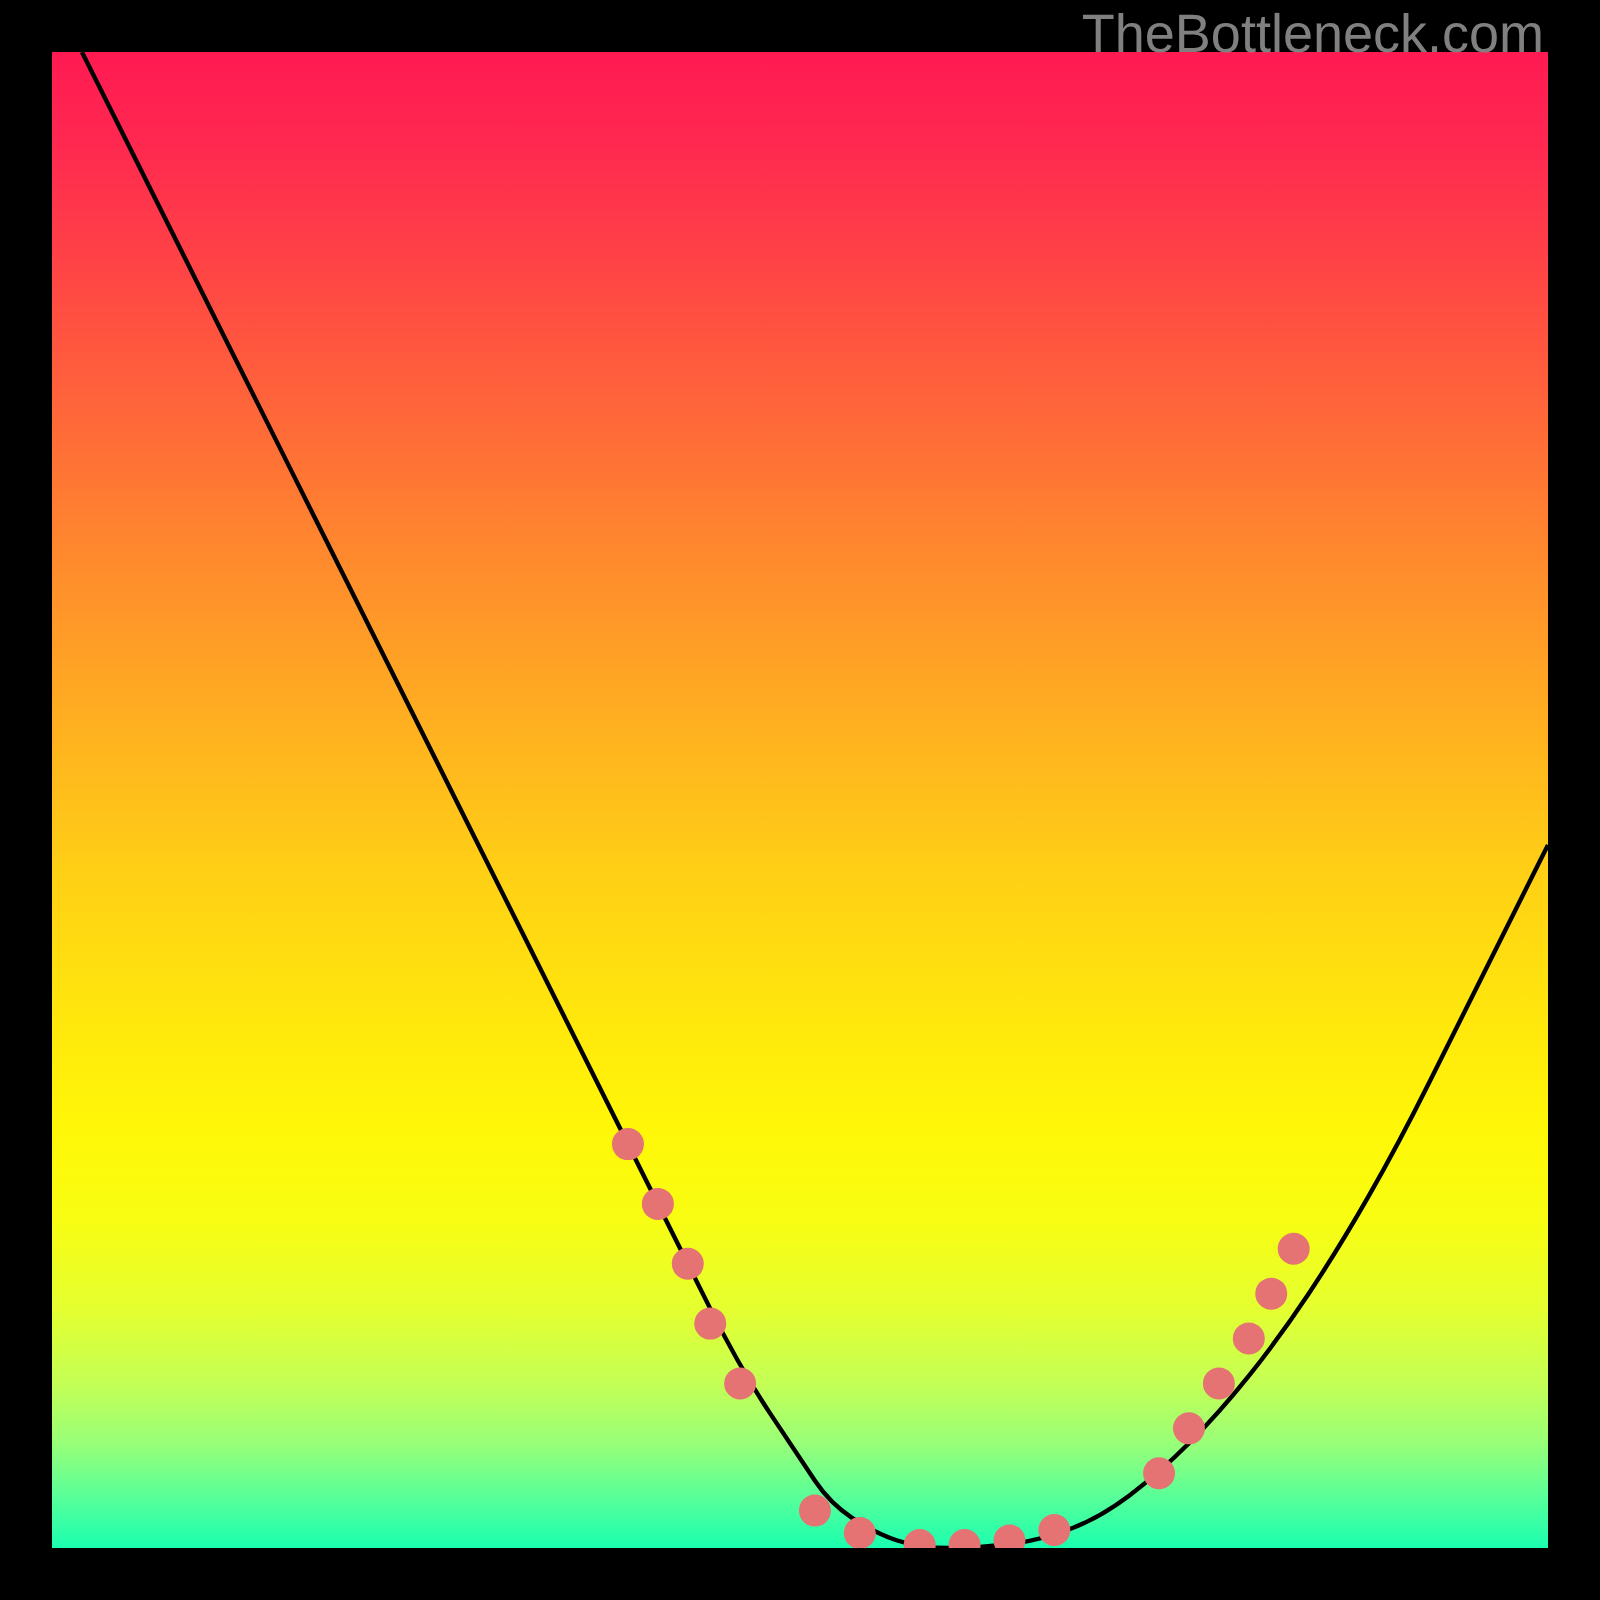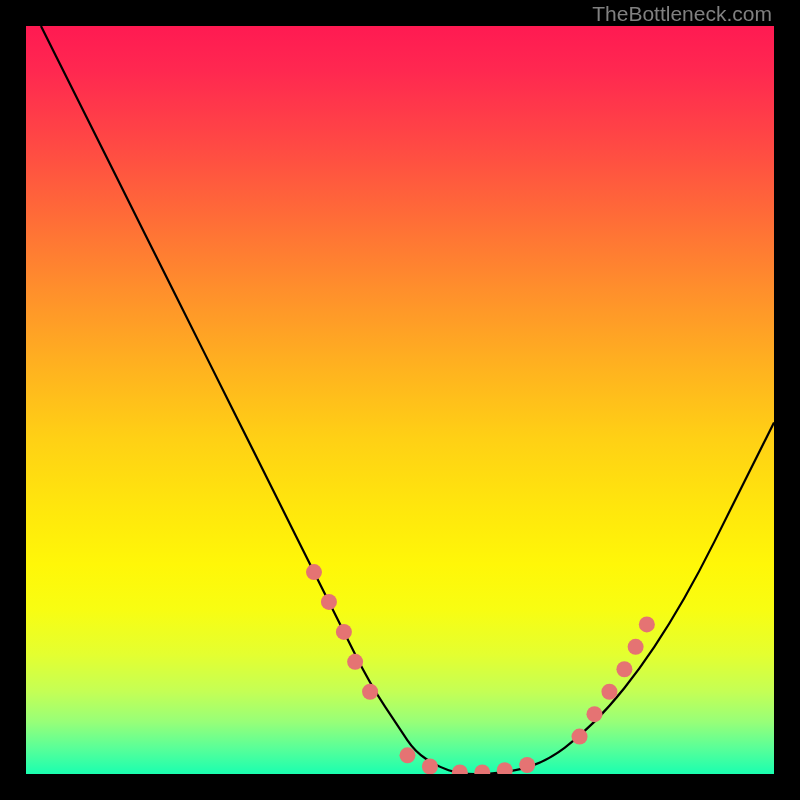--- a/index.html
+++ b/index.html
@@ -24,21 +24,21 @@
     left: 0;
     top: 0;
     width: 748px;
     height: 748px;
   }
   .watermark {
     position: absolute;
     top: 2px;
     right: 28px;
     font-family: Arial, Helvetica, sans-serif;
-    font-size: 21px;
+    font-size: 27px;
     color: #808080;
     font-weight: 500;
     letter-spacing: 0px;
   }
 </style>
 </head>
 <body>
 
 <div class="frame">
   <svg class="plot" viewBox="0 0 748 748">

